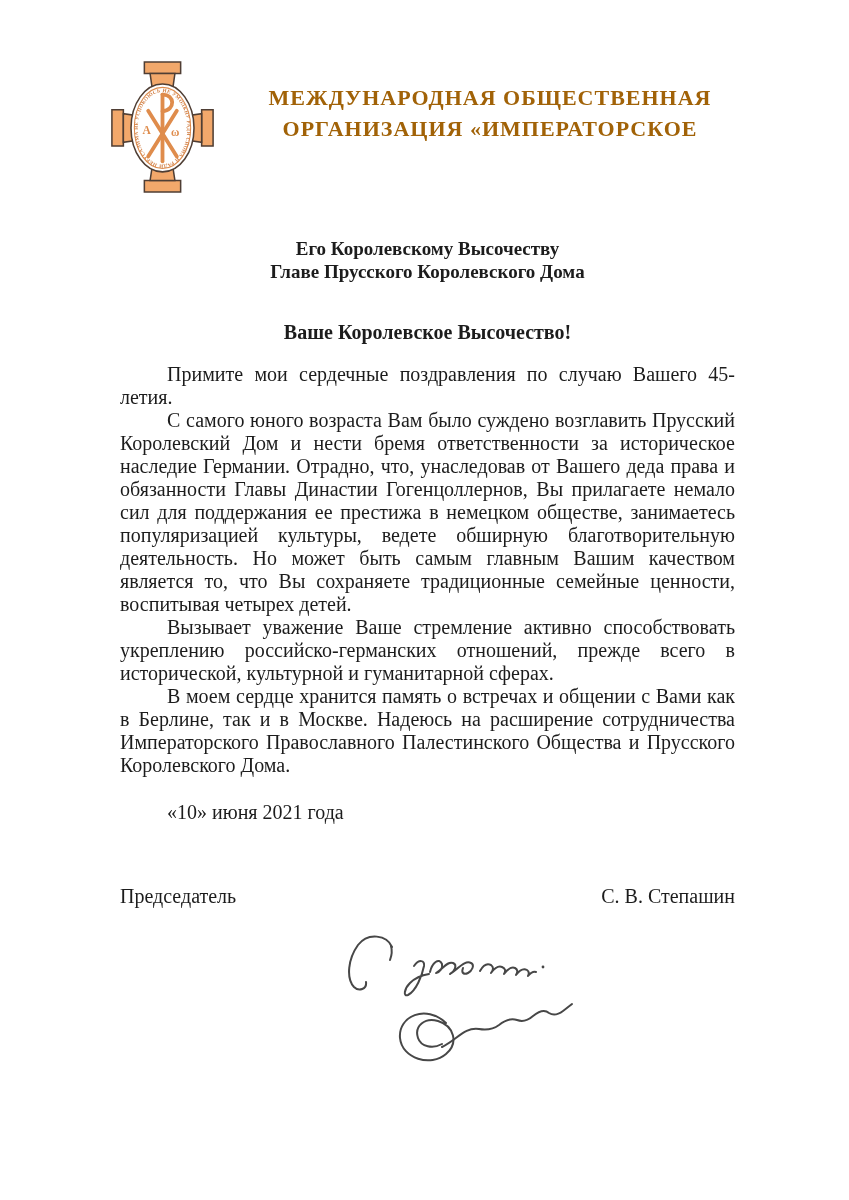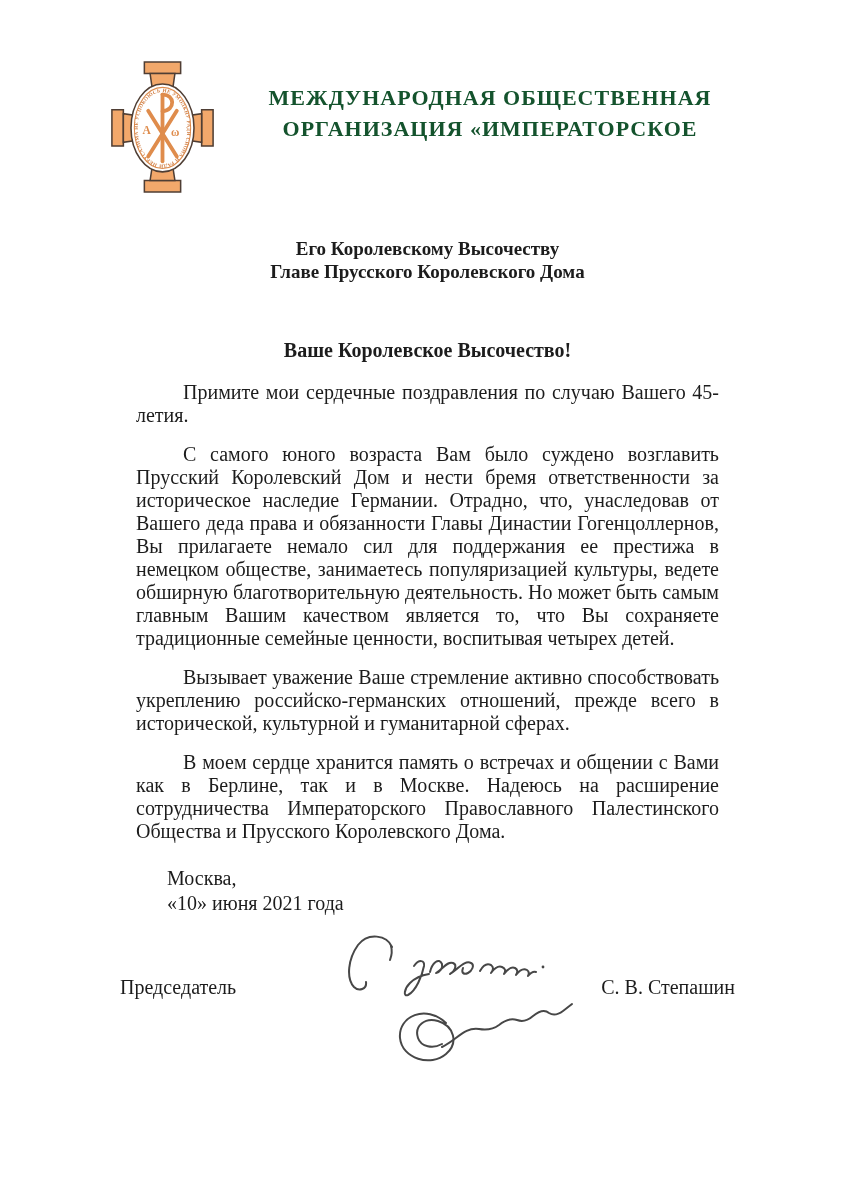--- a/index.html
+++ b/index.html
@@ -23,47 +23,47 @@
   }
   .logo-wrap{flex:0 0 auto;}
   .org-name{
     flex:1 1 auto;
     text-align:center;
     font-weight:bold;
     font-size:22px;
     line-height:31px;
     letter-spacing:1px;
     padding-top:24px;
-    color:#14532d;
+    color:#a16207;
   }
   
   .recipient{
     margin-top:37px;
     text-align:center;
     font-weight:bold;
     font-size:19px;
     line-height:23px;
   }
   
   .salutation{
-    margin-top:56px;
+    margin-top:38px;
     text-align:center;
     font-weight:bold;
     font-size:20px;
     line-height:23px;
   }
   
   .letter-body{
     margin-top:19px;
     font-size:20px;
     line-height:23px;
     text-align:justify;
   }
   .letter-body p{
-    margin:16px;
+    margin:0;
     text-indent:47px;
   }
   
   .dateline{
     margin-top:23px;
     font-size:20px;
     line-height:25px;
   }
   .dateline div{padding-left:47px;}
   
@@ -134,21 +134,20 @@
   <div class="salutation">Ваше Королевское Высочество!</div>
 
   <div class="letter-body">
     <p>Примите мои сердечные поздравления по случаю Вашего 45-летия.</p>
     <p>С самого юного возраста Вам было суждено возглавить Прусский Королевский Дом и нести бремя ответственности за историческое наследие Германии. Отрадно, что, унаследовав от Вашего деда права и обязанности Главы Династии Гогенцоллернов, Вы прилагаете немало сил для поддержания ее престижа в немецком обществе, занимаетесь популяризацией культуры, ведете обширную благотворительную деятельность. Но может быть самым главным Вашим качеством является то, что Вы сохраняете традиционные семейные ценности, воспитывая четырех детей.</p>
     <p>Вызывает уважение Ваше стремление активно способствовать укреплению российско-германских отношений, прежде всего в исторической, культурной и гуманитарной сферах.</p>
     <p>В моем сердце хранится память о встречах и общении с Вами как в Берлине, так и в Москве. Надеюсь на расширение сотрудничества Императорского Православного Палестинского Общества и Прусского Королевского Дома.</p>
   </div>
 
   <div class="dateline">
-    <div>Москва,</div>
     <div>«10» июня 2021 года</div>
   </div>
 
   <svg class="signature-svg" viewBox="0 0 295 145" role="img" aria-label="С уважением.">
     <g stroke="#2e2e2e" stroke-width="2" fill="none" stroke-linecap="round" stroke-linejoin="round" opacity="0.88">
 
       <path d="M62,21 C57,9 38,6 28,19 C18,33 16,52 24,61 C29,66 37,63 36,56"></path>
       <path d="M61,20 c1.5,5 0.5,10 -1,14"></path>
 
       <path d="M84,40 c5,-7 11,-6 10,0 c-2,10 -8,25 -16,29 c-5,2 -4,-6 2,-12 c6,-6 13,-8 19,-9"></path>

